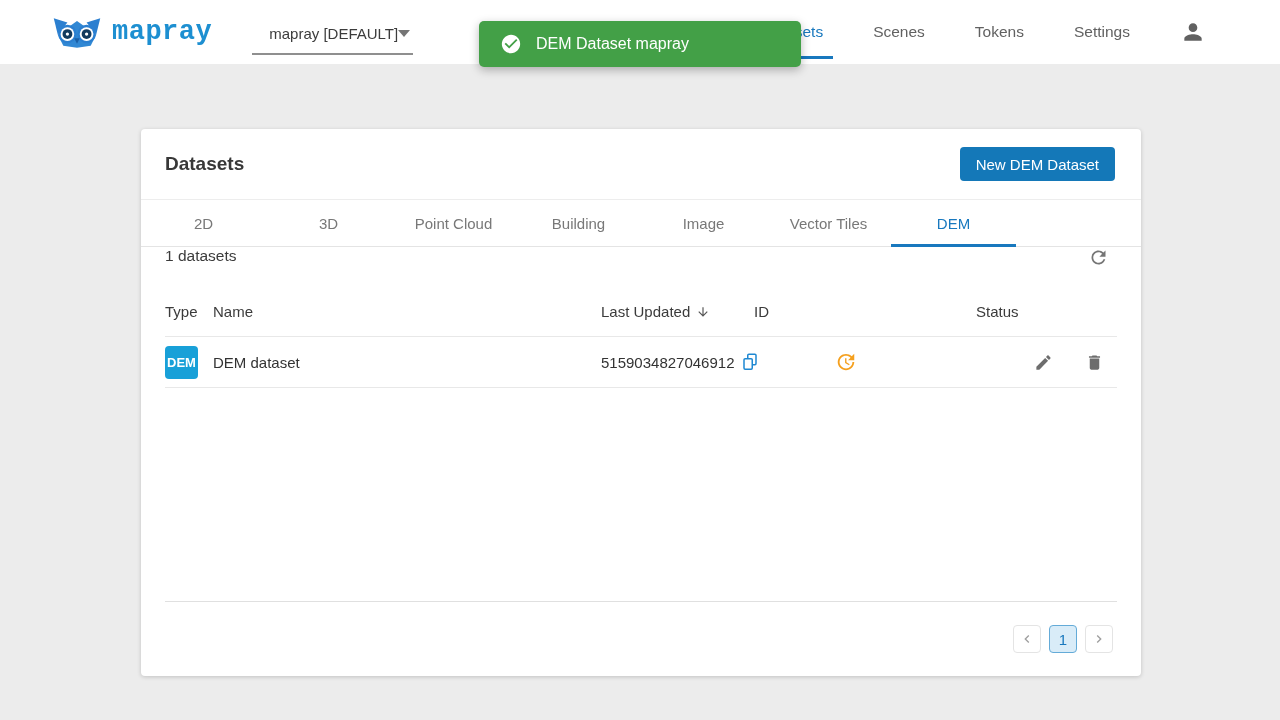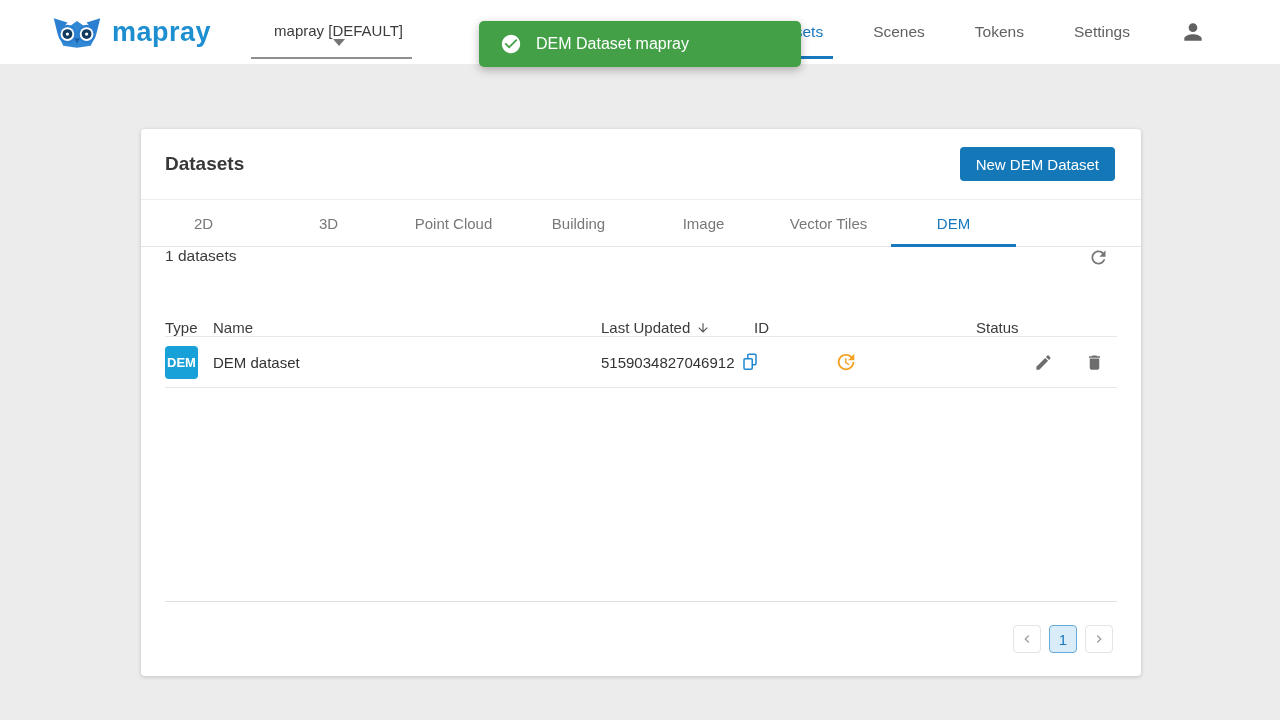--- a/index.html
+++ b/index.html
@@ -13,33 +13,33 @@
 
   
   .header {
     position: absolute; top: 0; left: 0;
     width: 1280px; height: 64px;
     background: #ffffff;
     display: flex; align-items: center;
     padding: 0 74px 0 51px;
     z-index: 1;
   }
-  .brand { display: flex; align-items: center; gap: 9px; }
+  .brand { display: flex; align-items: center; gap: 9px; font-family: Liberation Mono, monospace; }
   .brand-word {
     font-size: 27px; font-weight: bold; color: #1d8fd1;
     letter-spacing: 0.5px;
   }
   .workspace-select {
     margin-left: 40px; width: 161px;
     border-bottom: 2px solid #8f8f8f;
     display: flex; align-items: center; justify-content: space-between;
     padding: 4px 3px 11px 17px;
     transform: translateY(6px);
     cursor: pointer;
-    font-size: 15px; color: #3c3c3c; flex-direction: column;
+    font-size: 15px; color: #3c3c3c;
   }
   .nav { margin-left: auto; display: flex; align-items: center; gap: 50px; height: 100%; }
   .nav-item {
     font-size: 15.5px; color: #616161;
     height: 100%; display: flex; align-items: center;
     position: relative; cursor: pointer; white-space: nowrap;
   }
   .nav-item.active { color: #1878be; }
   .nav-item.active::after {
     content: ""; position: absolute; left: -10px; right: -10px; bottom: 5px;
@@ -87,21 +87,21 @@
   .tab.active::after {
     content: ""; position: absolute; left: 0; right: 0; bottom: -1px;
     height: 3px; background: #1878be;
   }
 
   .list-toolbar { flex: 0 0 56px; display: flex; padding: 0 24px; gap: 12px; }
   .count { font-size: 15.5px; color: #3b3b3b; }
   .refresh-btn { margin-left: auto; display: flex; cursor: pointer; padding-right: 8px; }
 
   .thead {
-    flex: 0 0 34px; display: flex; align-items: flex-end;
+    flex: 0 0 34px; display: flex; align-items: flex-start;
     margin: 0 24px; border-bottom: 1px solid #e8e8e8;
     font-size: 15px; color: #3b3b3b;
   }
   .trow {
     flex: 0 0 51px; display: flex; align-items: center;
     margin: 0 24px; border-bottom: 1px solid #e8e8e8;
     font-size: 15px; color: #333333;
   }
   .col-type    { width: 48px; }
   .col-name    { width: 388px; }

